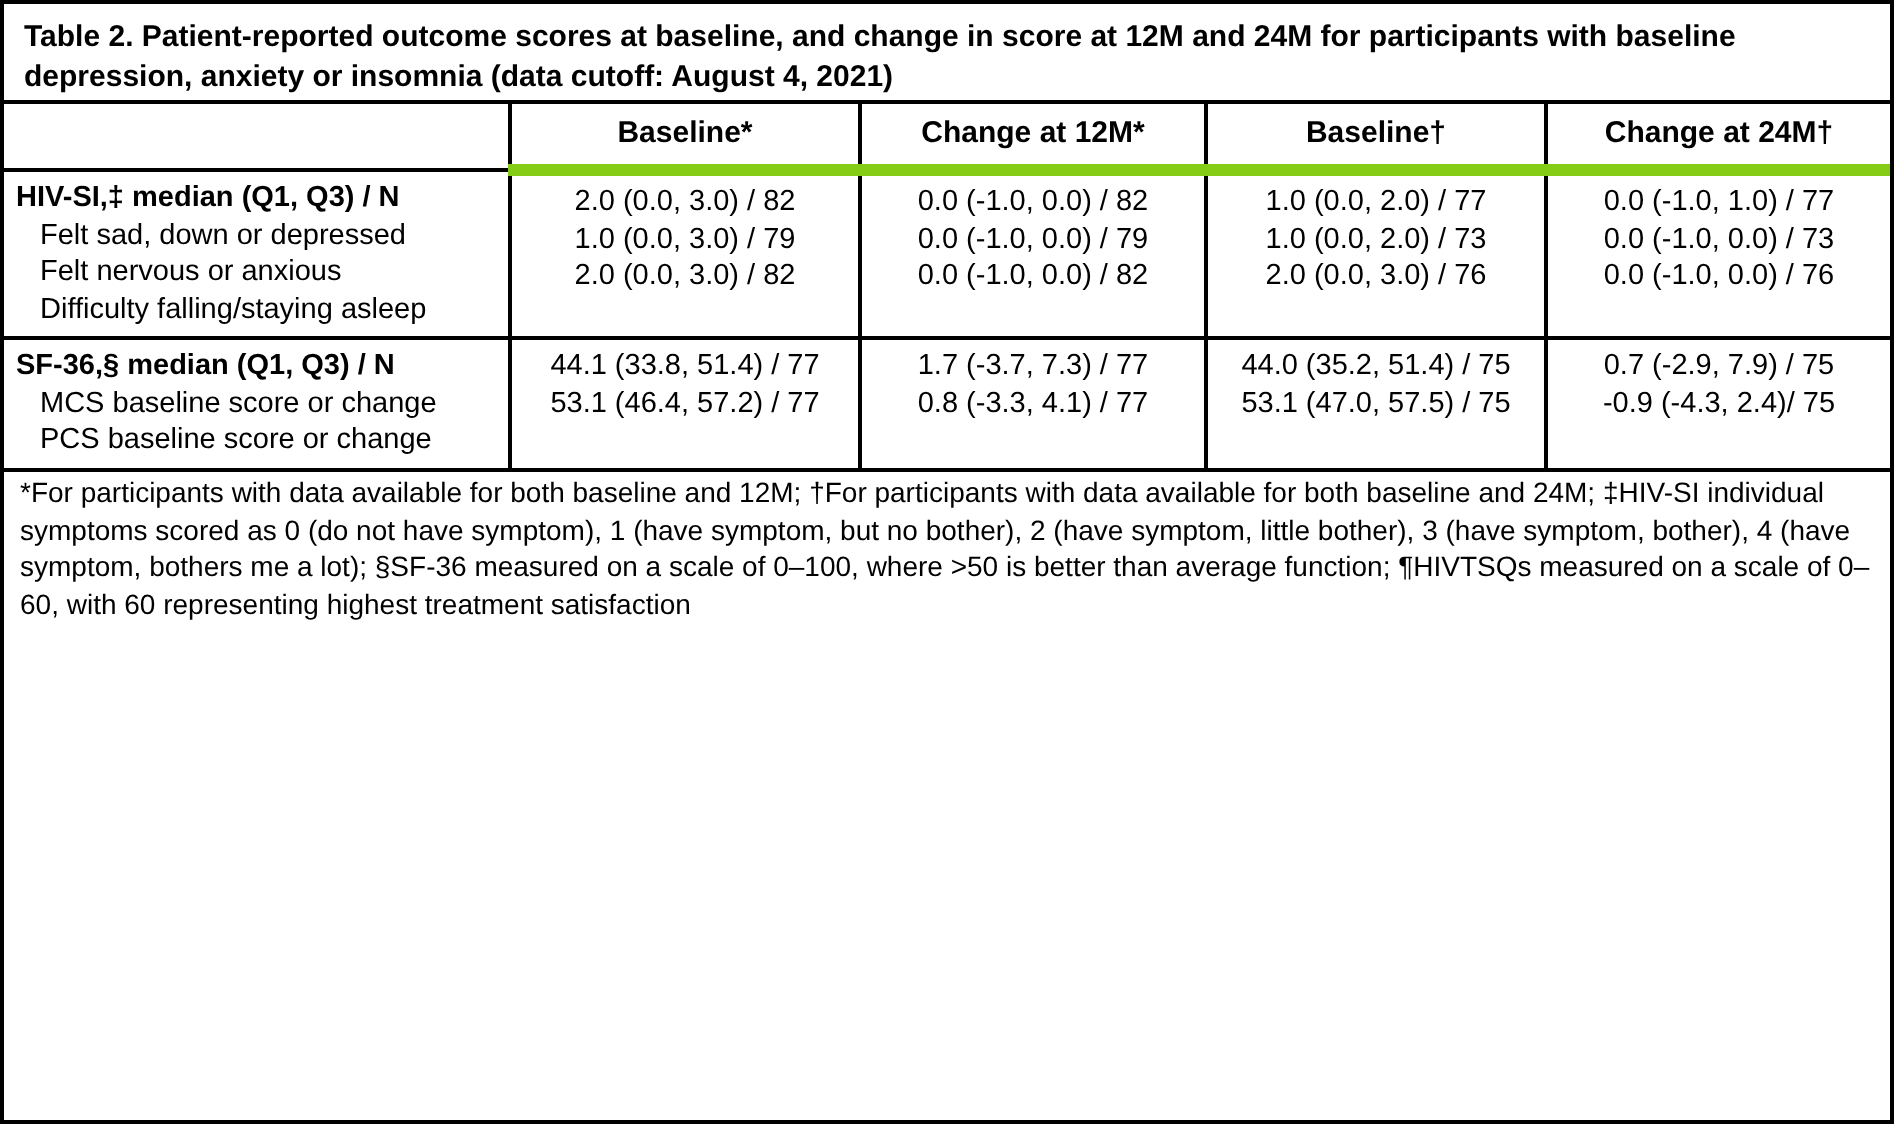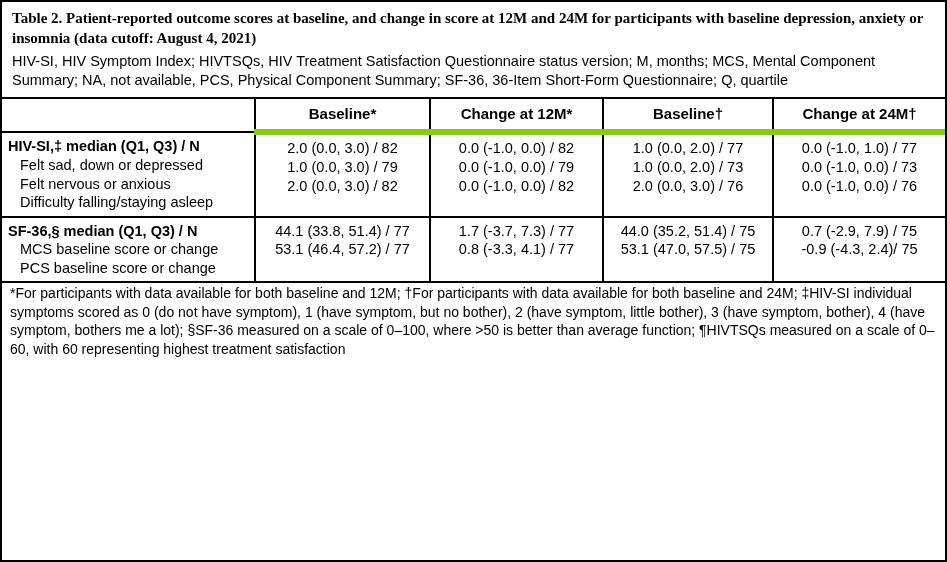--- a/index.html
+++ b/index.html
@@ -22,21 +22,20 @@
     display: flex;
     flex-direction: column;
     font-size: 14.5px;
     line-height: 1.28;
   }
   .caption {
     padding: 7px 10px 2px 10px;
     font-weight: bold;
     font-size: 15px;
     line-height: 1.3;
-    font-family: Liberation Serif, serif;
   }
   .abbrev {
     padding: 2px 10px 7px 10px;
     font-size: 14.5px;
     line-height: 1.32;
   }
   table {
     border-collapse: collapse;
     width: 100%;
     table-layout: fixed;
@@ -97,21 +96,20 @@
     line-height: 1.33;
   }
   .sect-spacer { height: 2px; }
 </style>
 </head>
 <body>
 
 <div class="table-wrap">
 
   <div class="caption">Table 2. Patient-reported outcome scores at baseline, and change in score at 12M and 24M for participants with baseline depression, anxiety or insomnia (data cutoff: August 4, 2021)</div>
-  <div class="abbrev">HIV-SI, HIV Symptom Index; HIVTSQs, HIV Treatment Satisfaction Questionnaire status version; M, months; MCS, Mental Component Summary; NA, not available, PCS, Physical Component Summary; SF-36, 36-Item Short-Form Questionnaire; Q, quartile</div>
 
   <table class="grid-top">
     <colgroup>
       <col class="c0">
         <col class="c1">
         <col class="c2">
         <col class="c3">
         <col class="c4">
     </colgroup>
     <thead>

